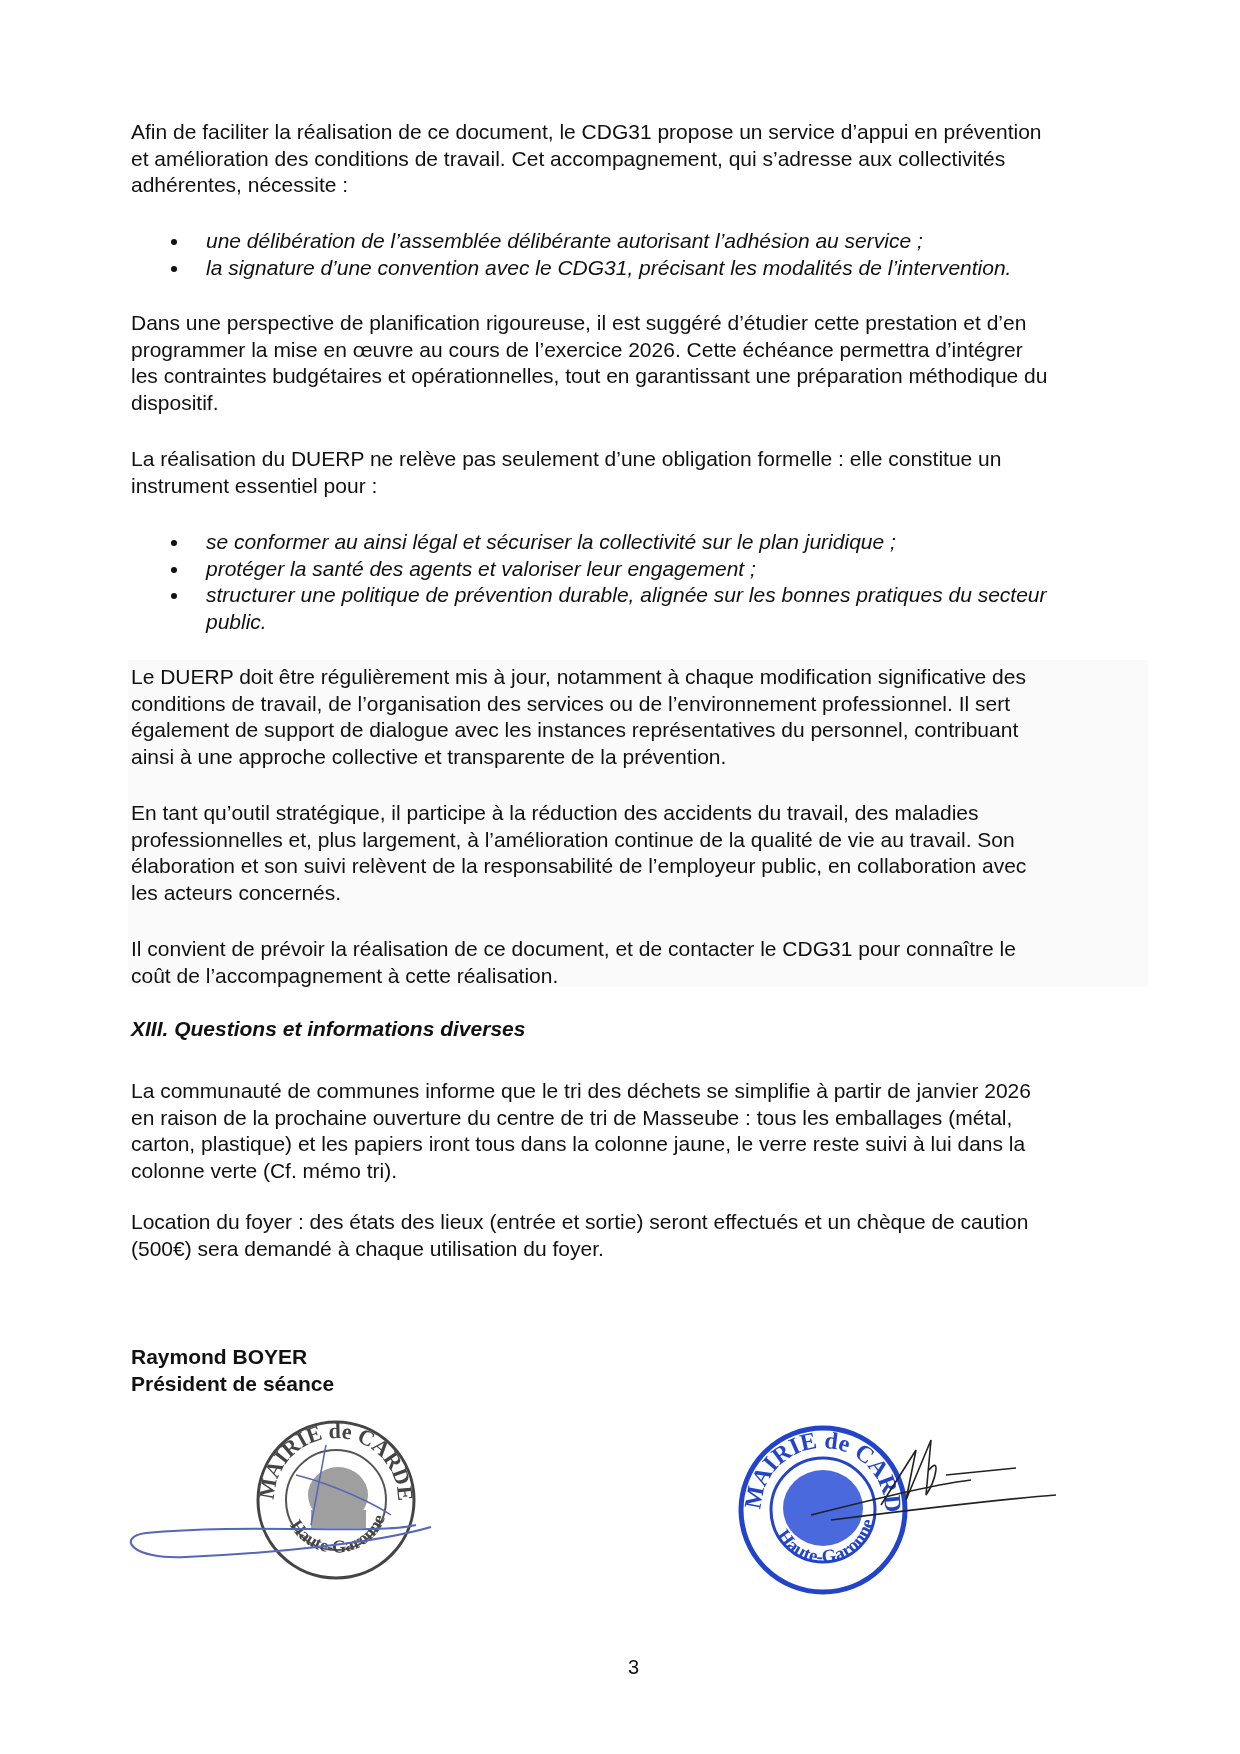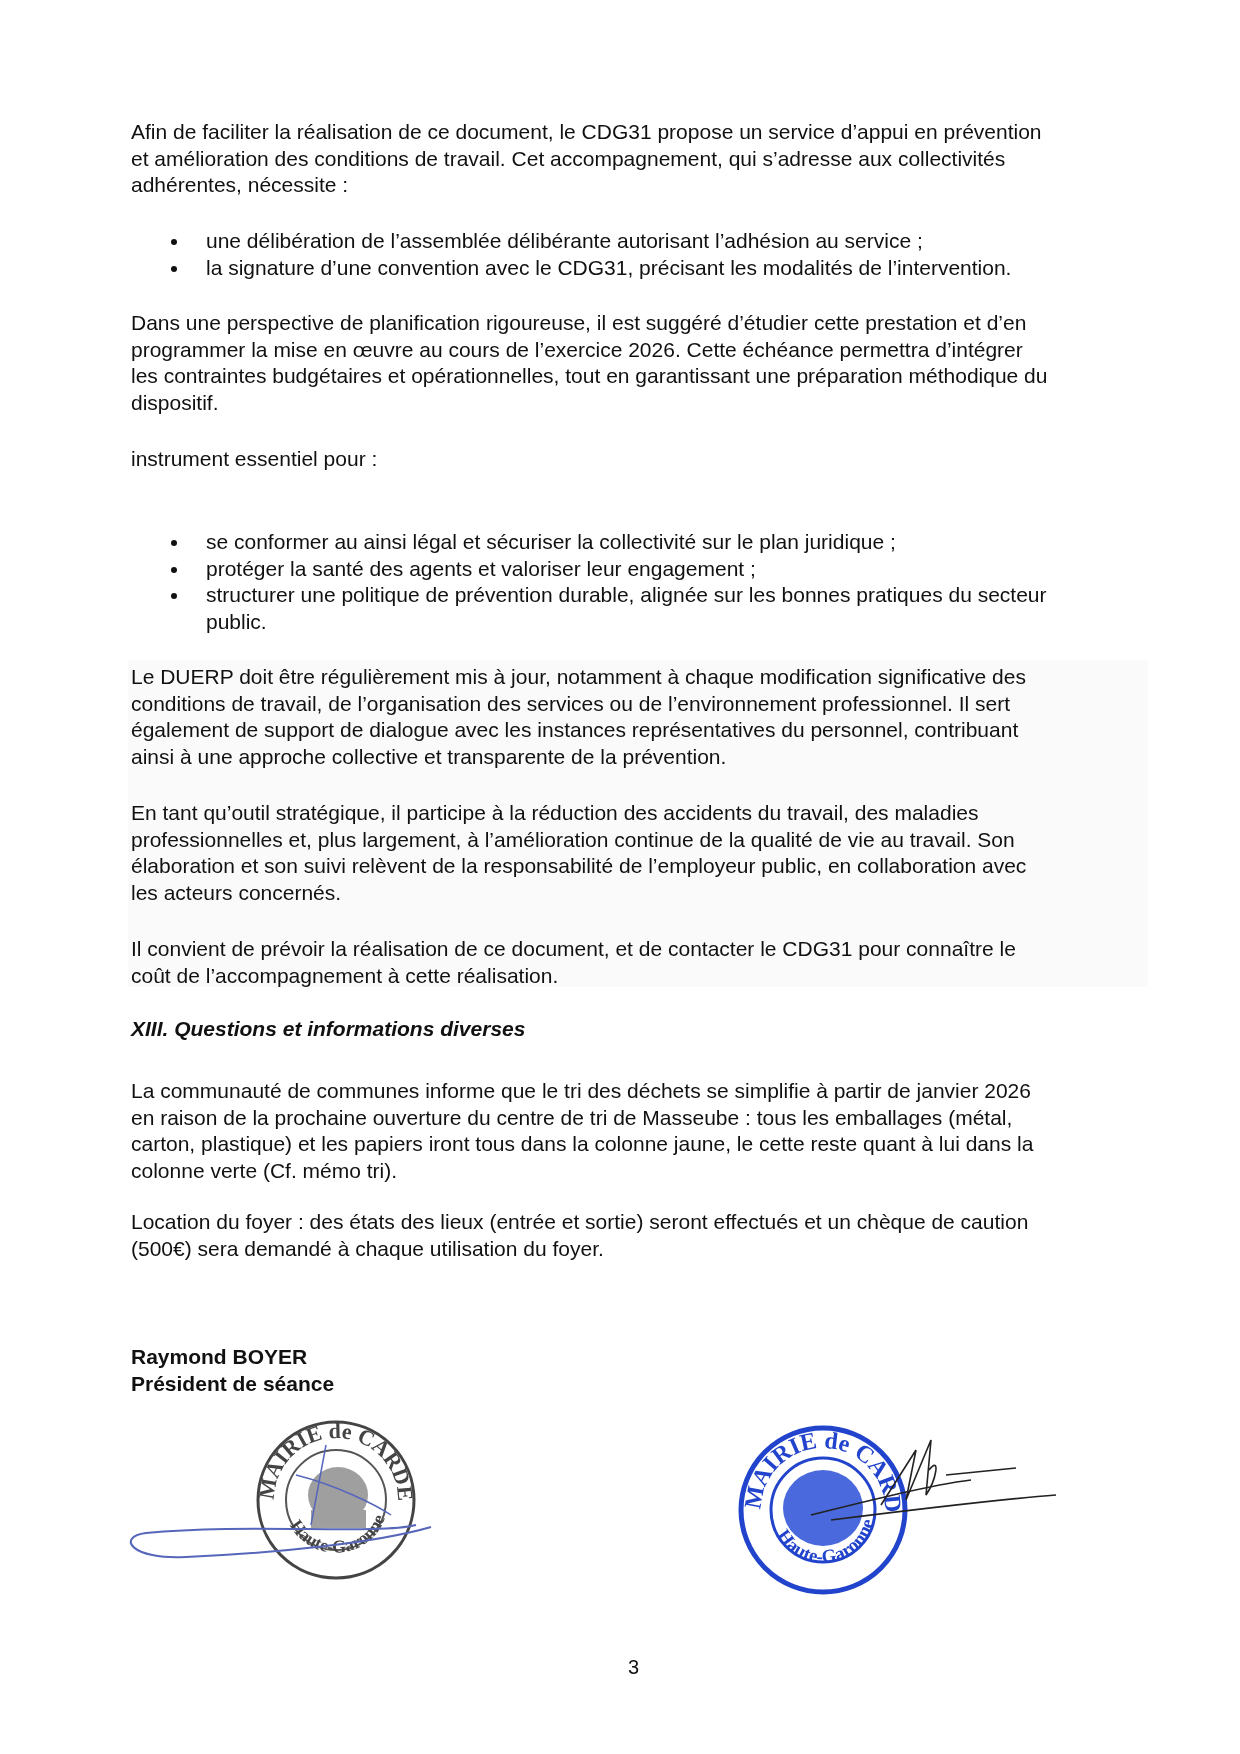--- a/index.html
+++ b/index.html
@@ -2,21 +2,21 @@
 <html><head>
 <meta charset="utf-8">
 <style>
   html, body { margin: 0; padding: 0; background: #ffffff; }
   body { width: 1240px; height: 1754px; position: relative; overflow: hidden;
          font-family: "Liberation Sans", sans-serif; color: #111111; }
   .page { position: absolute; left: 16px; top: 0; width: 1012px; height: 1754px; }
   .p { position: absolute; left: 115px; width: 1010px; font-size: 21px; line-height: 26.6px; margin: 0; }
   .p .ln { display: block; white-space: nowrap; }
   .bullets { position: absolute; left: 115px; width: 1010px; margin: 0; padding: 0; list-style: none; font-size: 21px; line-height: 26.6px; }
-  .bullets li { position: relative; padding-left: 75px; }
+  .bullets li { position: relative; padding-left: 75px; font-style: italic; }
   .bullets li .dot { position: absolute; left: 40px; top: 11px; width: 6px; height: 6px; border-radius: 50%; background: #111; }
   .bullets li .ln { display: block; white-space: nowrap; }
   .shade { position: absolute; left: 112px; top: 660px; width: 1020px; height: 327px; background: #fafafa; }
   .heading { position: absolute; left: 115px; top: 1016px; font-size: 21px; font-weight: bold; font-style: italic; line-height: 26.6px; margin: 0; text-align: center; }
   .sig-name { position: absolute; font-size: 21px; line-height: 26.6px; font-weight: bold; }
   .sig-name .ln { display: block; white-space: nowrap; }
   .pagenum { position: absolute; left: 612px; top: 1656px; font-size: 20px; }
   .stamp { position: absolute; }
 </style>
 </head>
@@ -42,20 +42,21 @@
   </ul>
 
   <p class="p" style="top:310px">
     <span class="ln">Dans une perspective de planification rigoureuse, il est suggéré d’étudier cette prestation et d’en</span>
     <span class="ln">programmer la mise en œuvre au cours de l’exercice 2026. Cette échéance permettra d’intégrer</span>
     <span class="ln">les contraintes budgétaires et opérationnelles, tout en garantissant une préparation méthodique du</span>
     <span class="ln">dispositif.</span>
   </p>
 
   <p class="p" style="top:446px">
+    <span class="ln">La réalisation du DUERP ne relève pas seulement d’une obligation formelle : elle constitue un</span>
     <span class="ln">instrument essentiel pour :</span>
   </p>
 
   <ul class="bullets" style="top:529px">
     <li>
       <span class="dot"></span>
       <span class="ln">se conformer au ainsi légal et sécuriser la collectivité sur le plan juridique ;</span>
     </li>
     <li>
       <span class="dot"></span>
@@ -87,21 +88,21 @@
   <p class="p" style="top:936px">
     <span class="ln">Il convient de prévoir la réalisation de ce document, et de contacter le CDG31 pour connaître le</span>
     <span class="ln">coût de l’accompagnement à cette réalisation.</span>
   </p>
 
   <p class="heading">XIII. Questions et informations diverses</p>
 
   <p class="p" style="top:1078px">
     <span class="ln">La communauté de communes informe que le tri des déchets se simplifie à partir de janvier 2026</span>
     <span class="ln">en raison de la prochaine ouverture du centre de tri de Masseube : tous les emballages (métal,</span>
-    <span class="ln">carton, plastique) et les papiers iront tous dans la colonne jaune, le cette reste quant à lui dans la</span>
+    <span class="ln">carton, plastique) et les papiers iront tous dans la colonne jaune, le verre reste suivi à lui dans la</span>
     <span class="ln">colonne verte (Cf. mémo tri).</span>
   </p>
 
   <p class="p" style="top:1209px">
     <span class="ln">Location du foyer : des états des lieux (entrée et sortie) seront effectués et un chèque de caution</span>
     <span class="ln">(500€) sera demandé à chaque utilisation du foyer.</span>
   </p>
 
   <div class="sig-name" style="left:115px; top:1344px">
     <span class="ln">Raymond BOYER</span>

